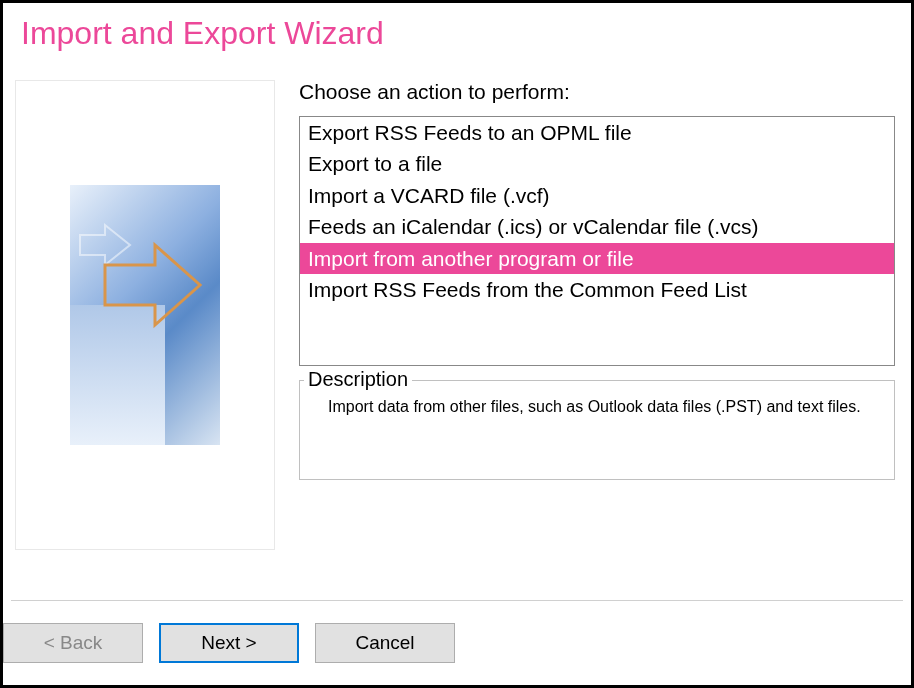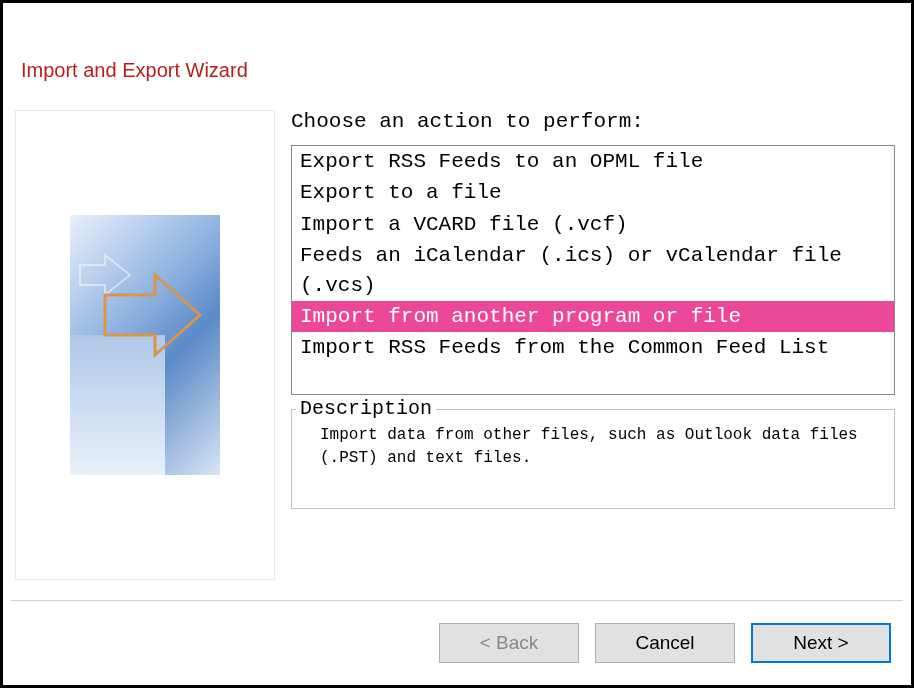--- a/index.html
+++ b/index.html
@@ -17,31 +17,29 @@
     .window {
       width: 914px;
       height: 688px;
       border: 3px solid #000;
       background: #fff;
       display: flex;
       flex-direction: column;
     }
     .title-bar {
       padding: 12px 18px 18px 18px;
-      font-size: 20px;
-      color: #b91c1c;
+      font-size: 32px;
+      color: #ec4899;
       font-weight: 400;
-      margin-top: 44px;
     }
     .content-area {
       flex: 1;
       display: flex;
       padding: 0 12px;
-      gap: 16px;
-      font-family: Liberation Mono, monospace;
+      gap: 24px;
     }
     .sidebar-image {
       width: 260px;
       border: 1px solid #e8e8e8;
       background: #fff;
       display: flex;
       align-items: center;
       justify-content: center;
       height: 470px;
       margin-top: 10px;
@@ -123,21 +121,20 @@
       color: #000;
       line-height: 1.45;
     }
     .separator {
       height: 1px;
       background: #d0d0d0;
       margin: 18px 8px 0 8px;
     }
     .button-bar {
       display: flex;
-      justify-content: flex-end;
       gap: 16px;
       padding: 22px 20px 22px 0;
     }
     .wiz-button {
       width: 140px;
       height: 40px;
       border: 1px solid #adadad;
       background: #e1e1e1;
       font-size: 19px;
       font-family: inherit;
@@ -191,16 +188,16 @@
         <div class="description-legend">Description</div>
         <div class="description-text">Import data from other files, such as Outlook data files (.PST) and text files.</div>
       </fieldset>
     </div>
   </div>
 
   <div class="separator"></div>
 
   <div class="button-bar">
     <button class="wiz-button" disabled="">&lt; Back</button>
+    <button class="wiz-button default">Next &gt;</button>
     <button class="wiz-button">Cancel</button>
-    <button class="wiz-button default">Next &gt;</button>
   </div>
 </div>
 
 </body></html>

